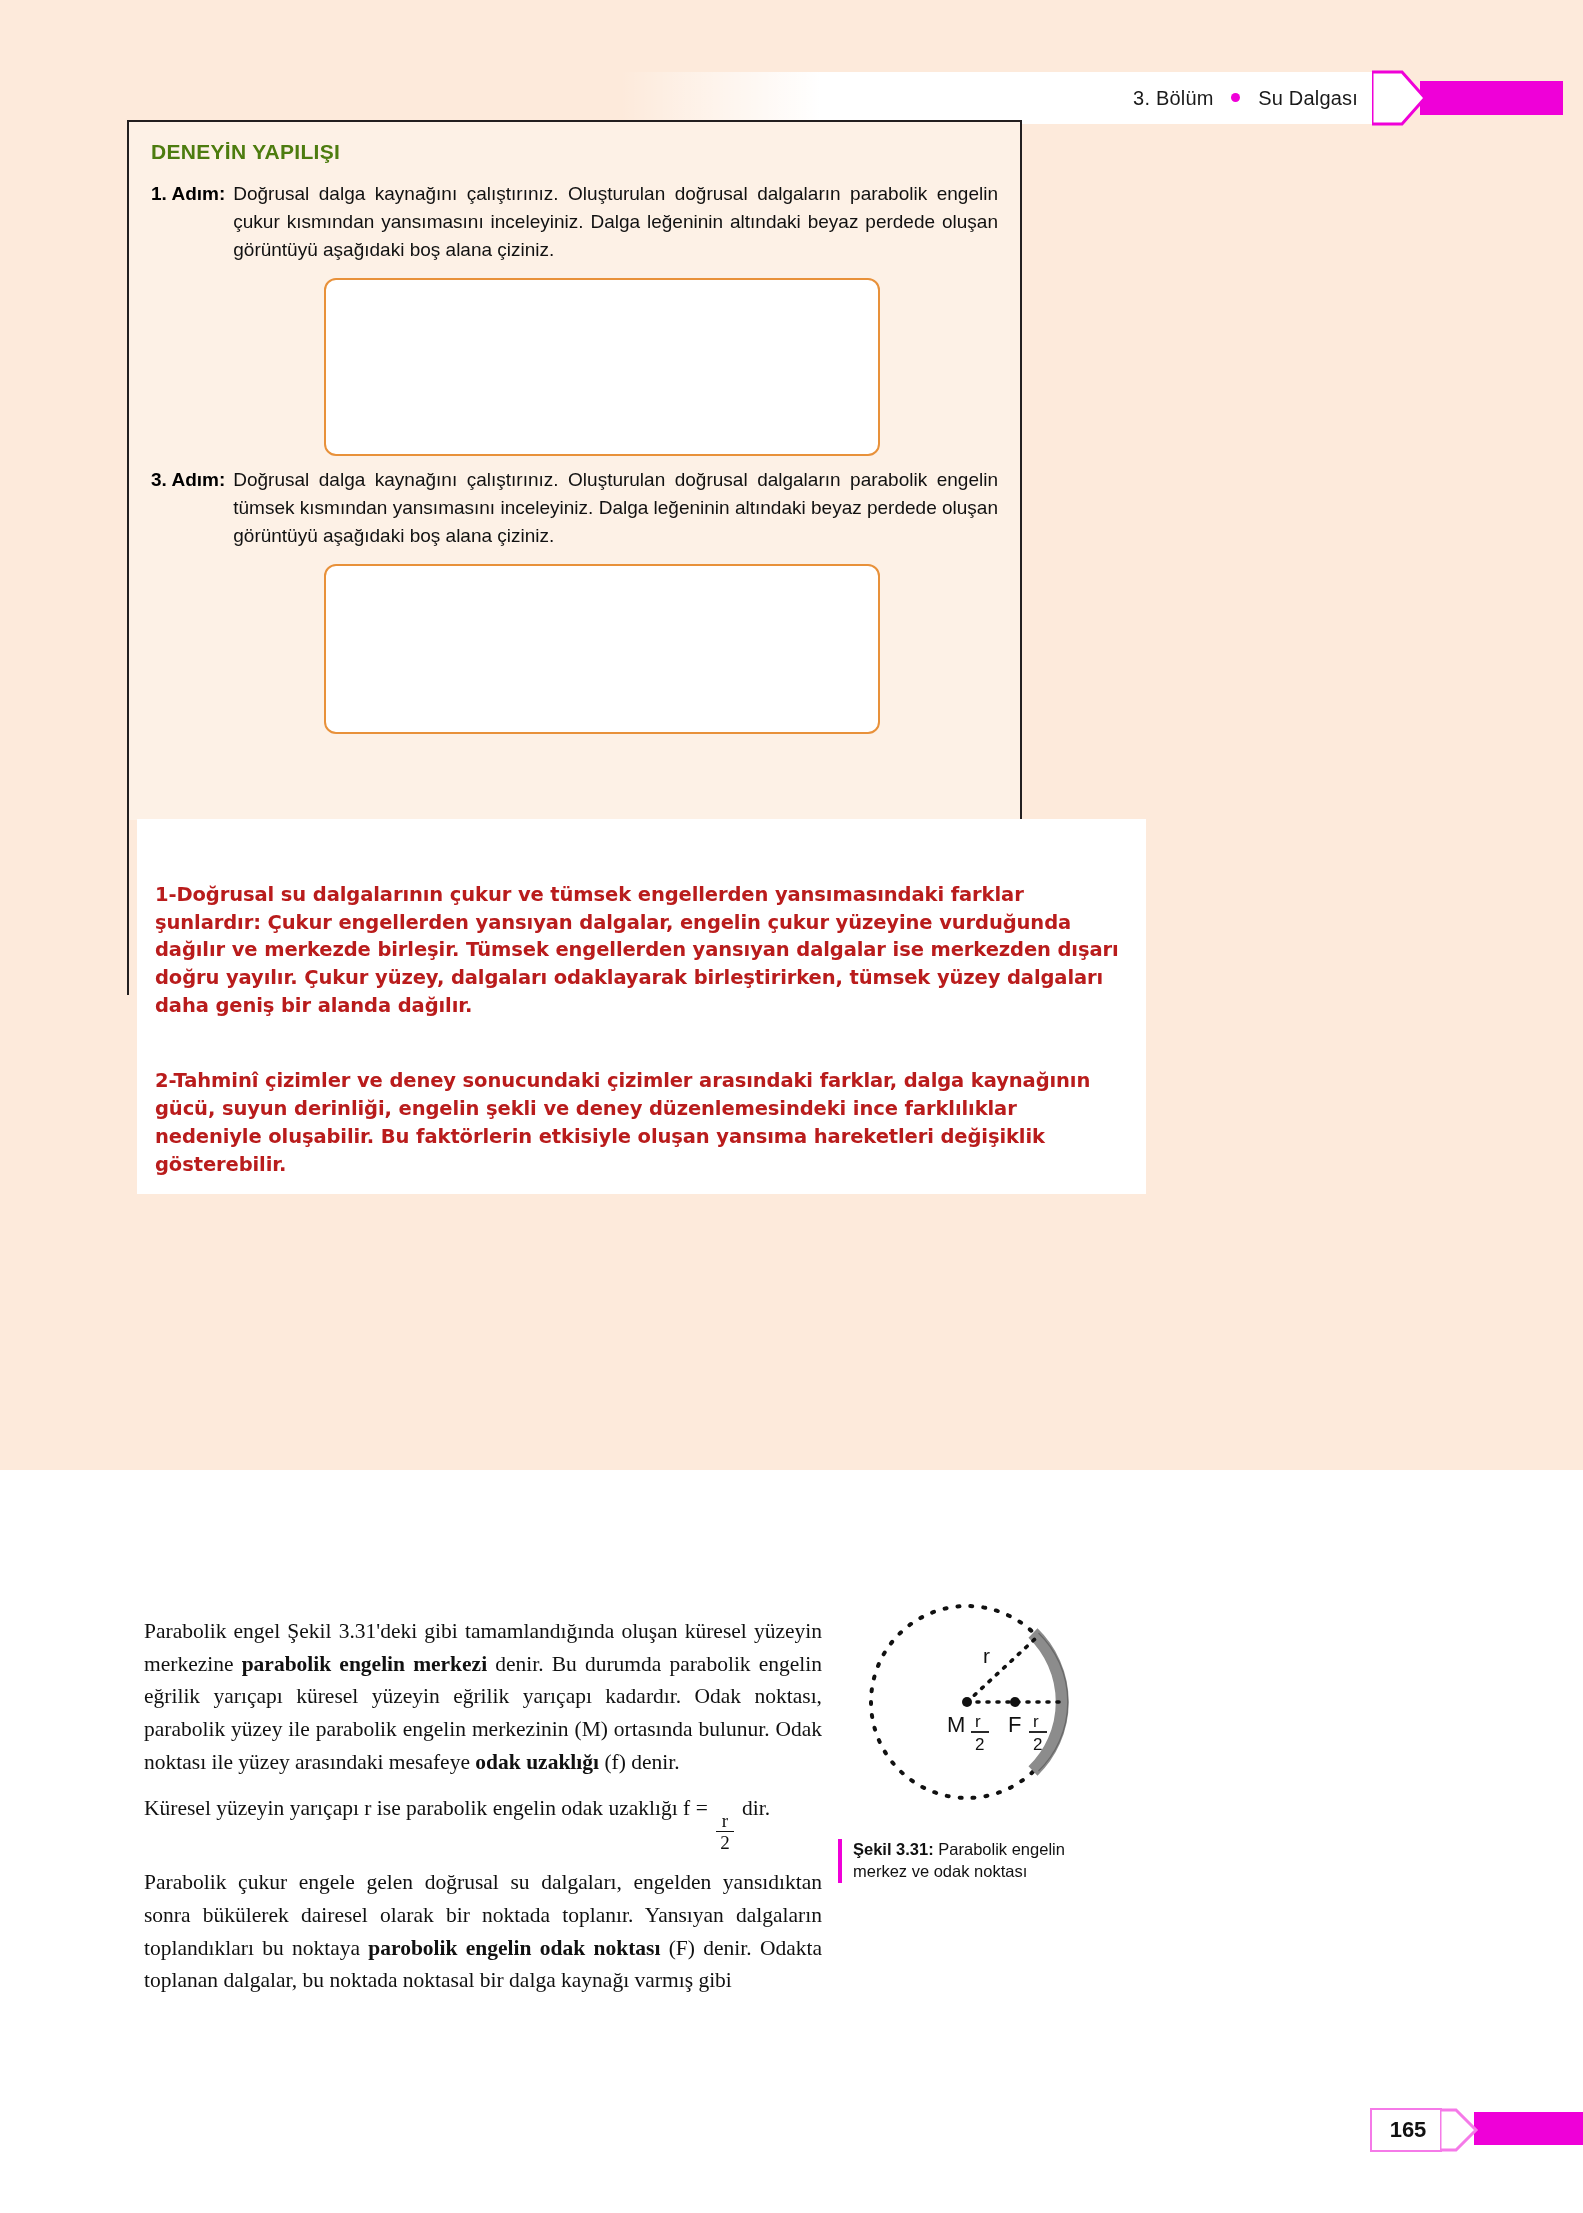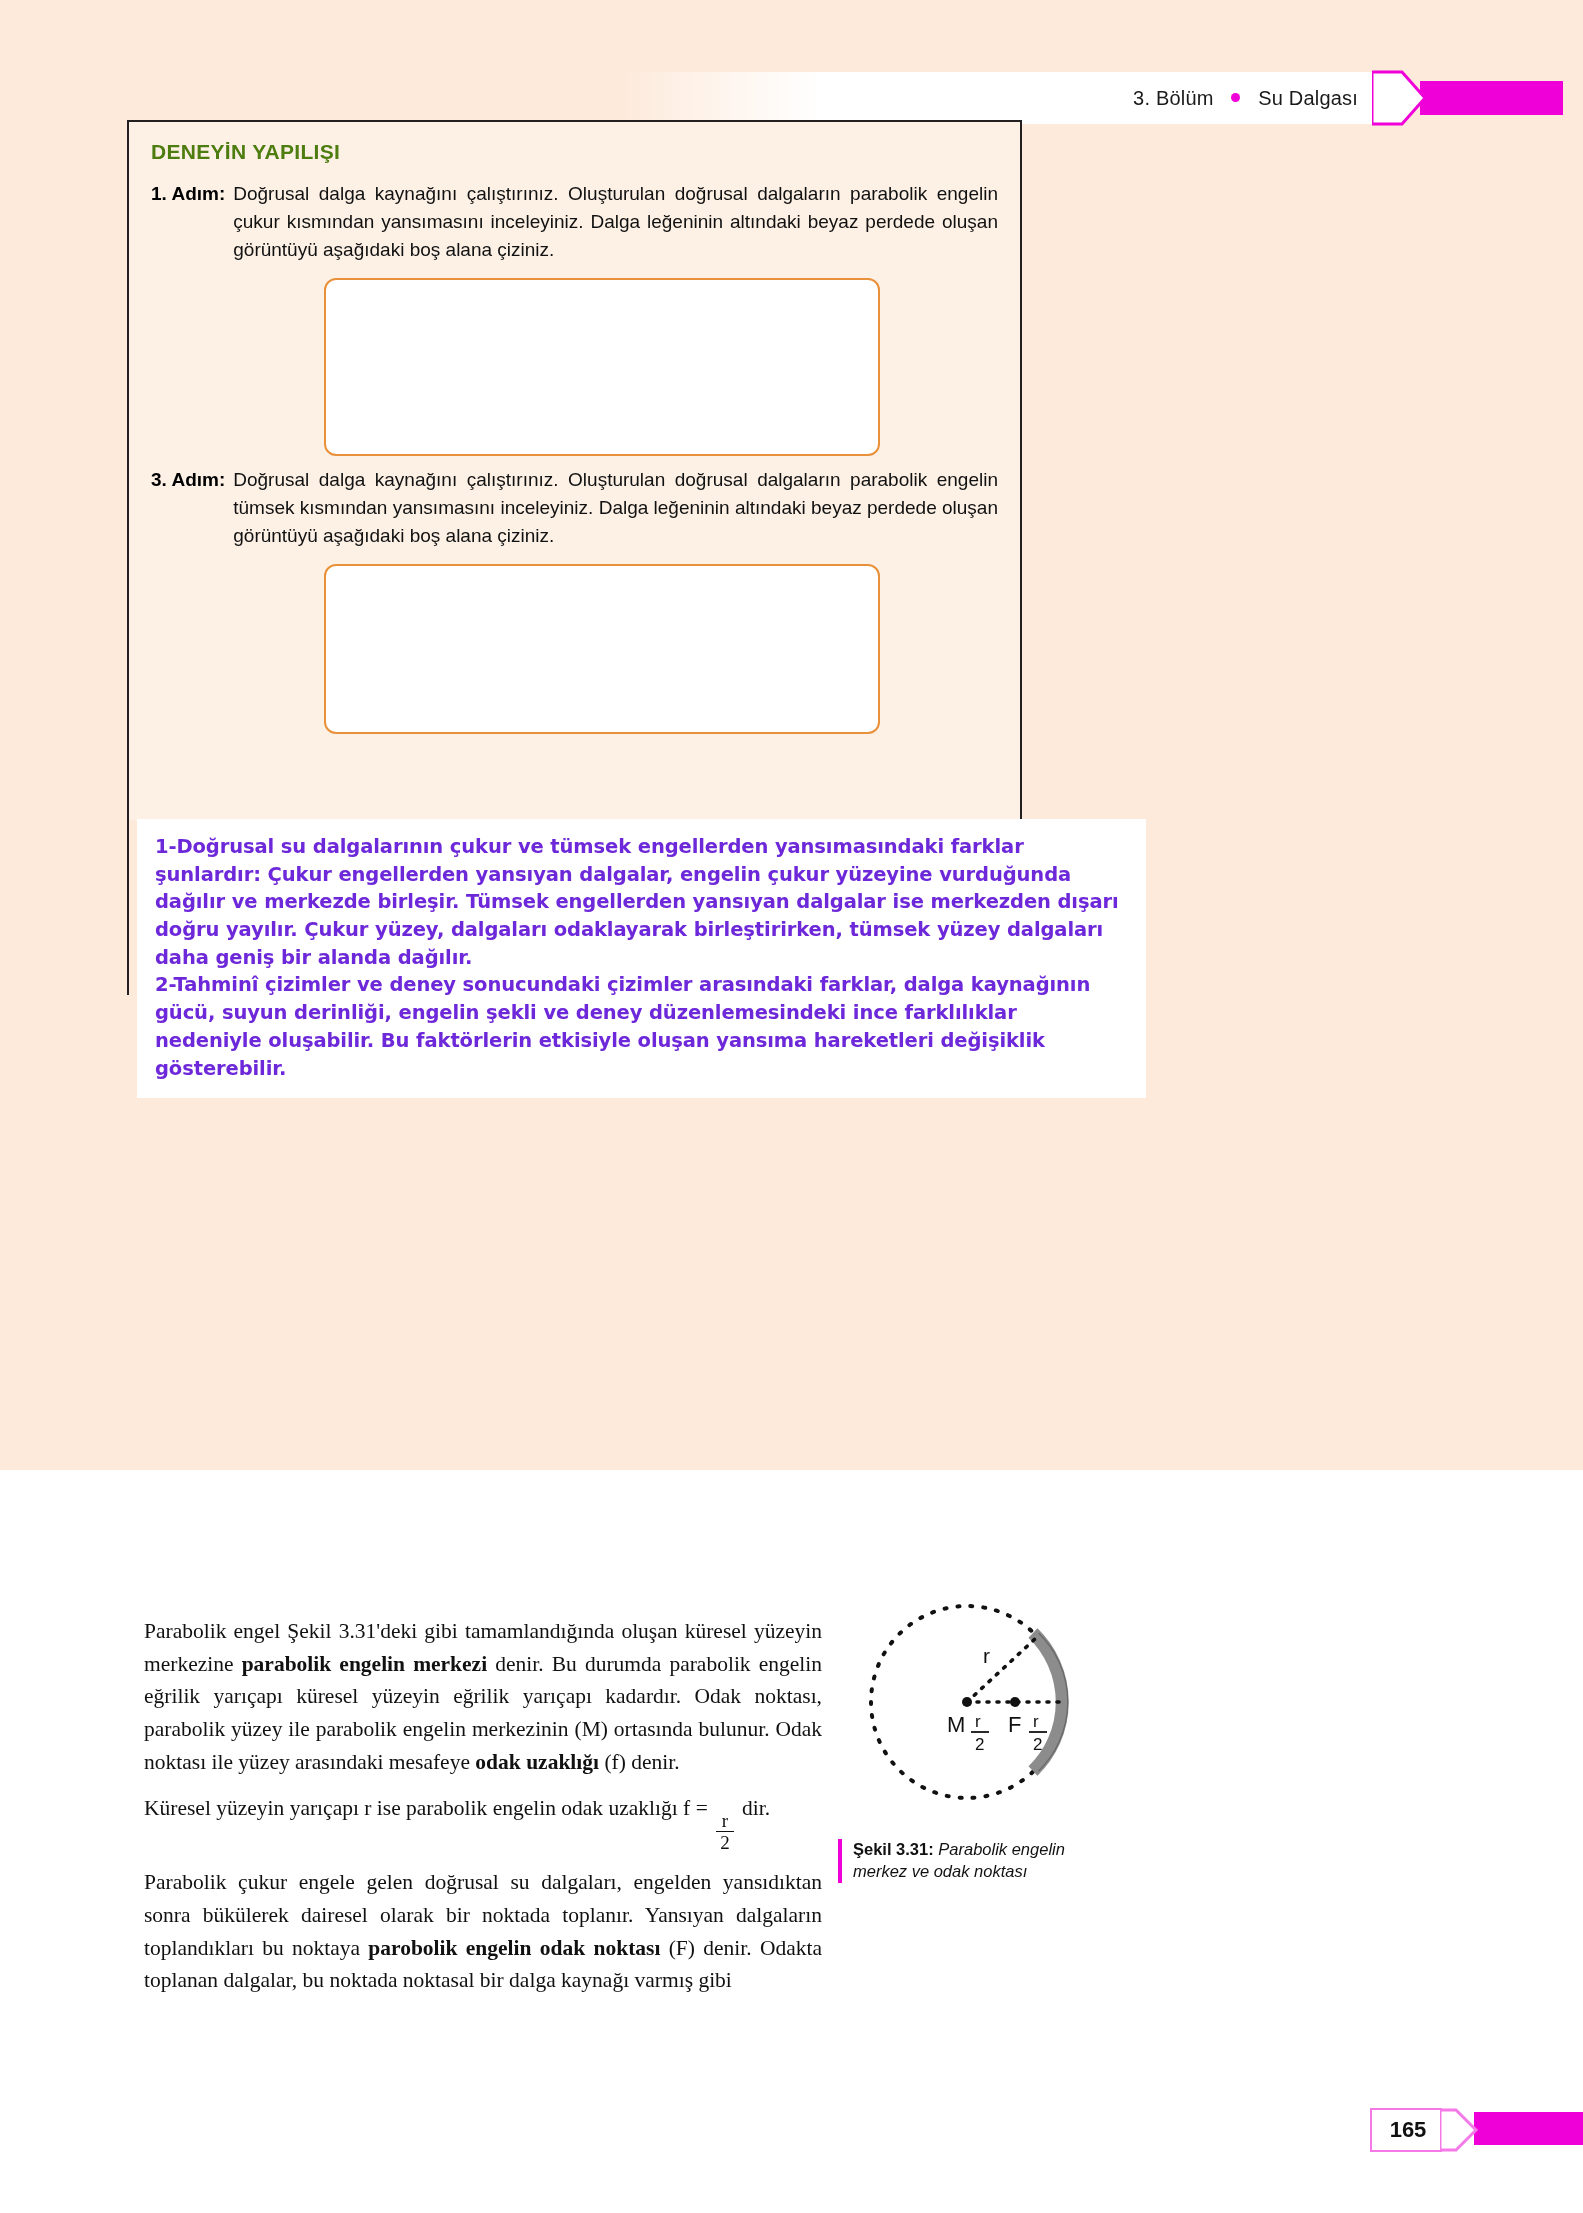--- a/index.html
+++ b/index.html
@@ -123,26 +123,27 @@
   
   .red-block {
     position: absolute;
     left: 137px;
     top: 819px;
     width: 1009px;
     background: #ffffff;
     padding: 14px 18px 16px 18px;
   }
   .red-block p {
-    color: #6d28d9;
+    color: #b91c1c;
     font-weight: bold;
     font-size: 19.5px;
     line-height: 1.42;
     letter-spacing: -0.1px;
     font-family: "DejaVu Sans", sans-serif;
+    margin-top: 48px;
   }
   .red-seg-1 { margin-bottom: 0; }
 
   
   .exp-left-rule {
     position: absolute;
     left: 127px;
     top: 120px;
     width: 2px;
     height: 875px;
@@ -218,21 +219,21 @@
     margin-left: 6px;
     padding-left: 11px;
     border-left: 4px solid #ef00d8;
     font-family: "Liberation Sans", sans-serif;
     font-size: 16.5px;
     line-height: 1.33;
     color: #111;
     width: 250px;
   }
   .fig-caption .fc-label { font-weight: bold; font-style: normal; }
-  .fig-caption .fc-text { font-style: italic; }
+  .fig-caption .fc-text { }
 
   
   .footer-band {
     position: absolute;
     left: 1370px;
     top: 2108px;
     width: 213px;
     height: 44px;
   }
   .footer-white {

